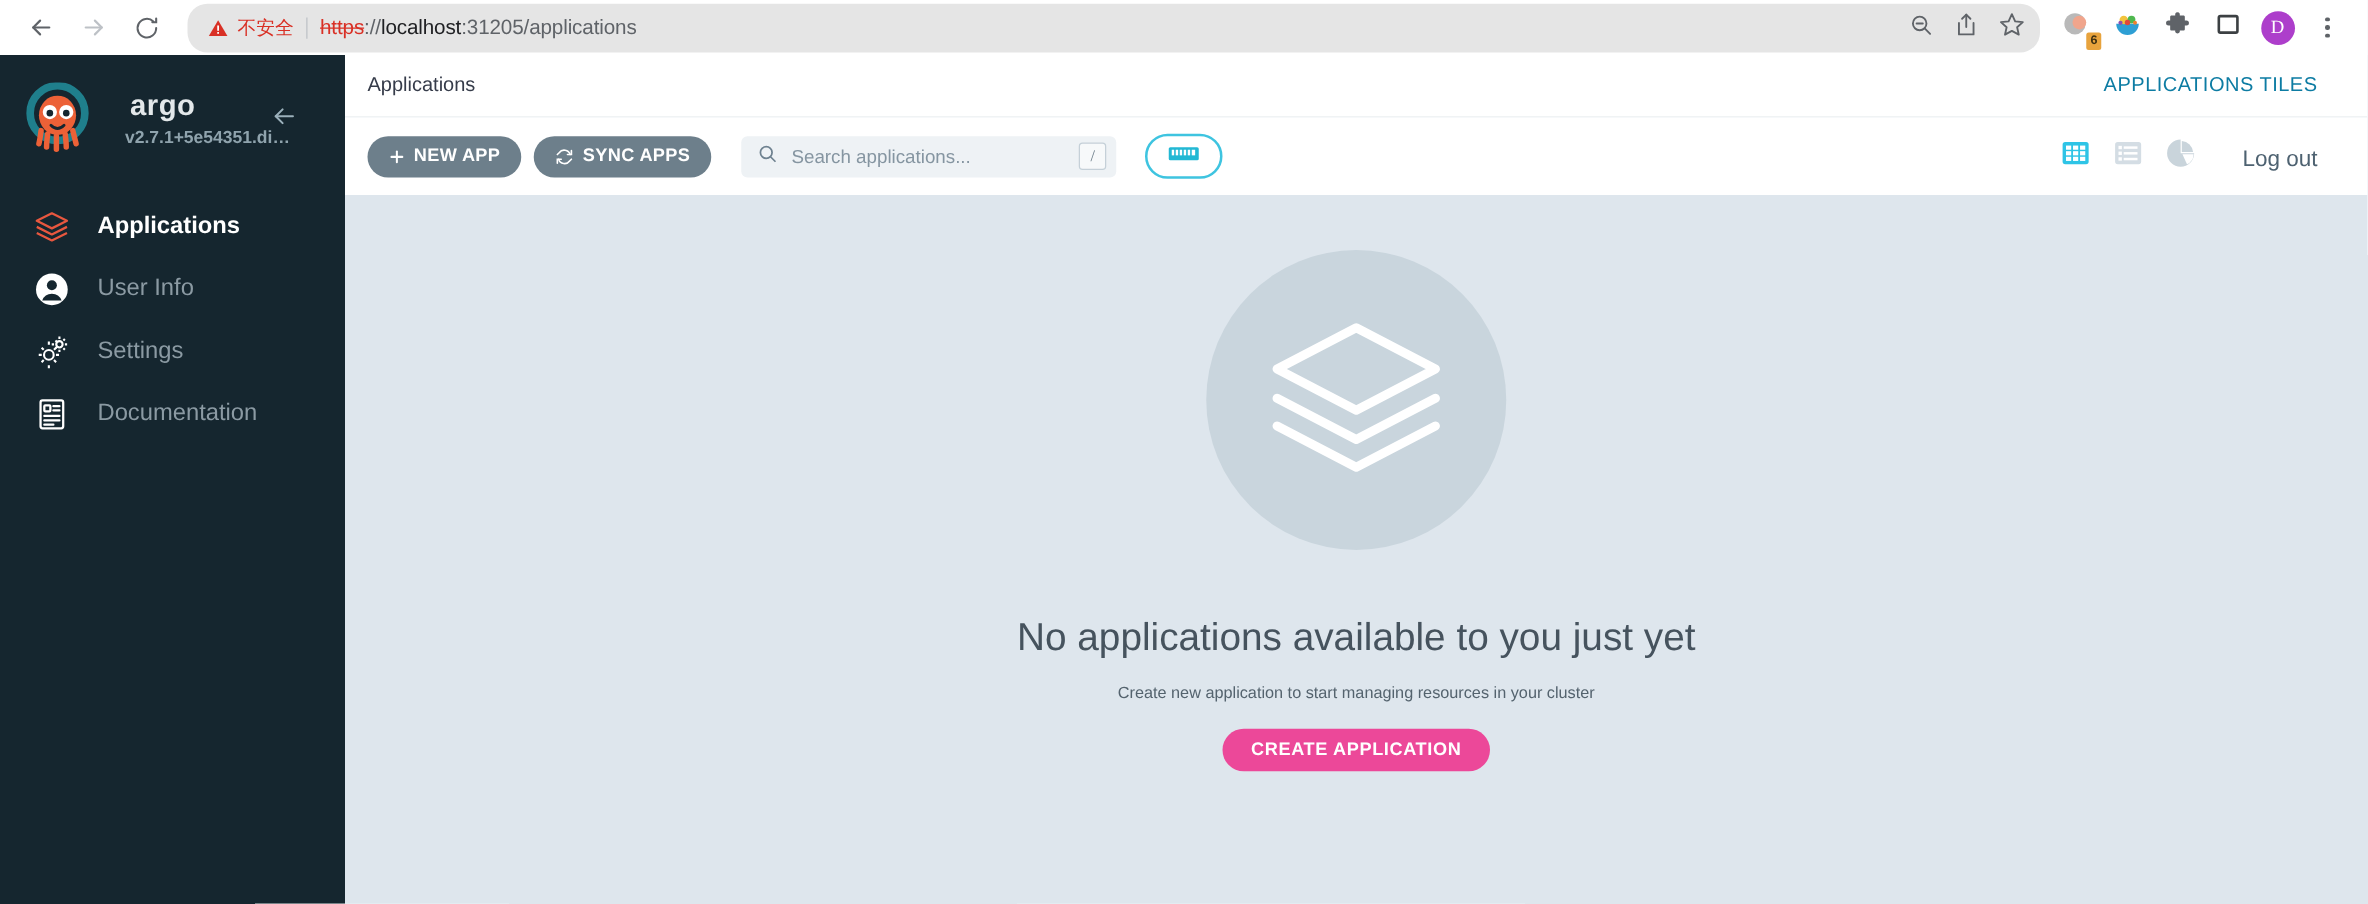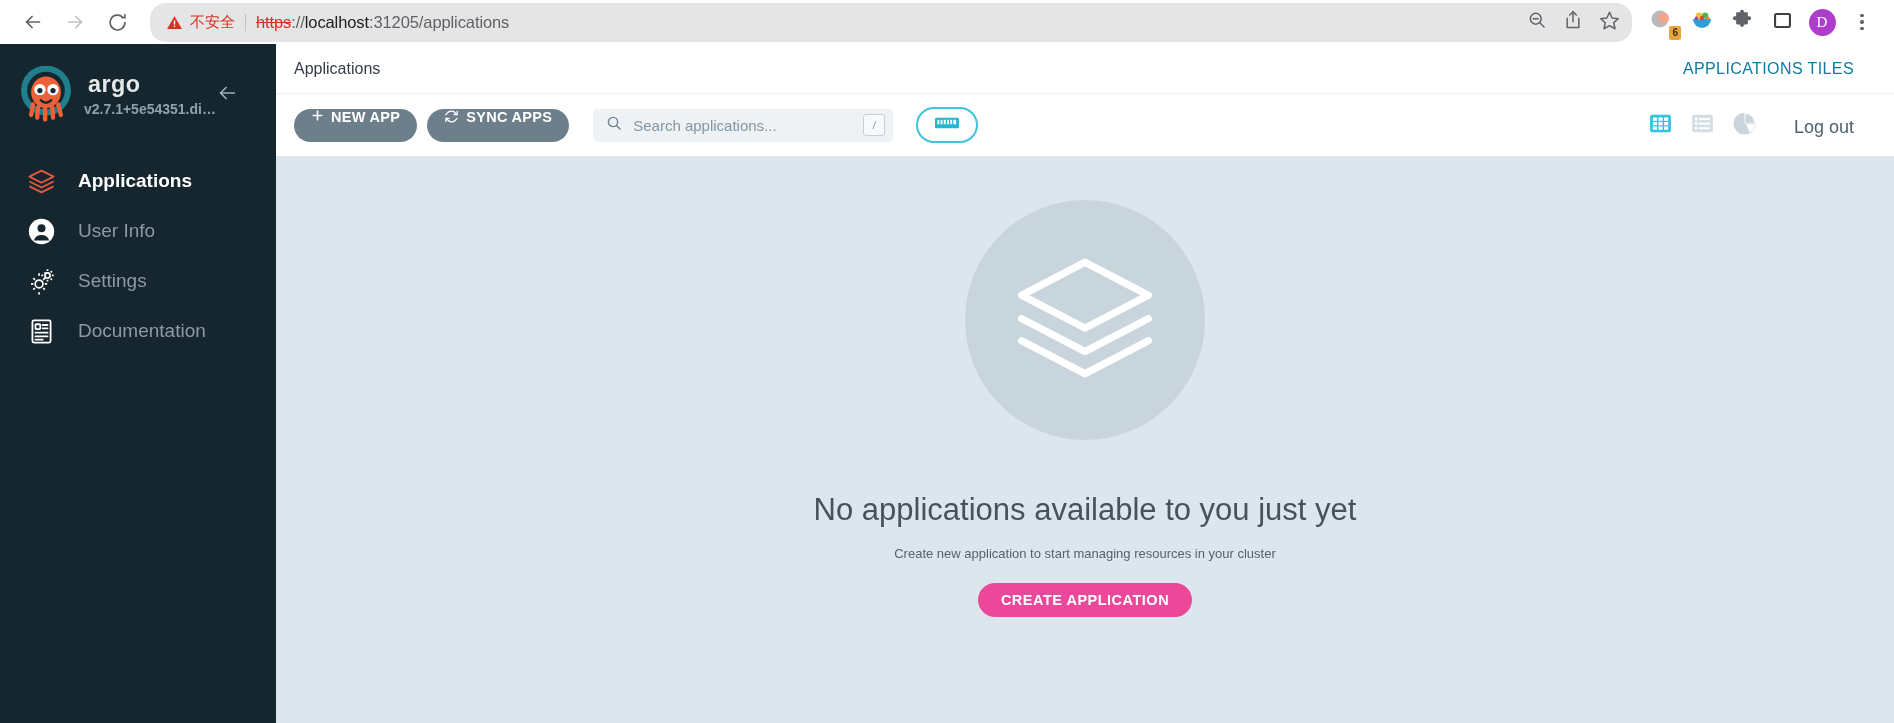--- a/index.html
+++ b/index.html
@@ -104,20 +104,21 @@
     flex: none;
     background: #15262f;
     position: relative;
   }
   .brand {
     display: flex;
     align-items: flex-start;
     padding: 22px 0 0 18px;
     position: relative;
     height: 92px;
+    gap: 16px;
   }
   .octo { width: 56px; height: 56px; flex: none; }
   .brand-txt { margin-left: 10px; padding-top: 6px; }
   .argo-word { height: 26px; display: block; }
   .version {
     color: #8fa3ad;
     font-size: 14px;
     margin-top: 3px;
     font-family: "Liberation Sans", sans-serif;
     white-space: nowrap;
@@ -173,20 +174,21 @@
     height: 33px;
     background: #6d7f8b;
     color: #ffffff;
     border: none;
     border-radius: 17px;
     padding: 0 17px;
     font-size: 14.5px;
     font-weight: bold;
     letter-spacing: 0.3px;
     display: flex;
+    align-items: center;
     gap: 7px;
     cursor: pointer;
     white-space: nowrap;
     font-family: "Liberation Sans", sans-serif;
   }
   .pill-btn svg { display: block; }
 
   .search-wrap {
     margin-left: 14px;
     width: 300px;

